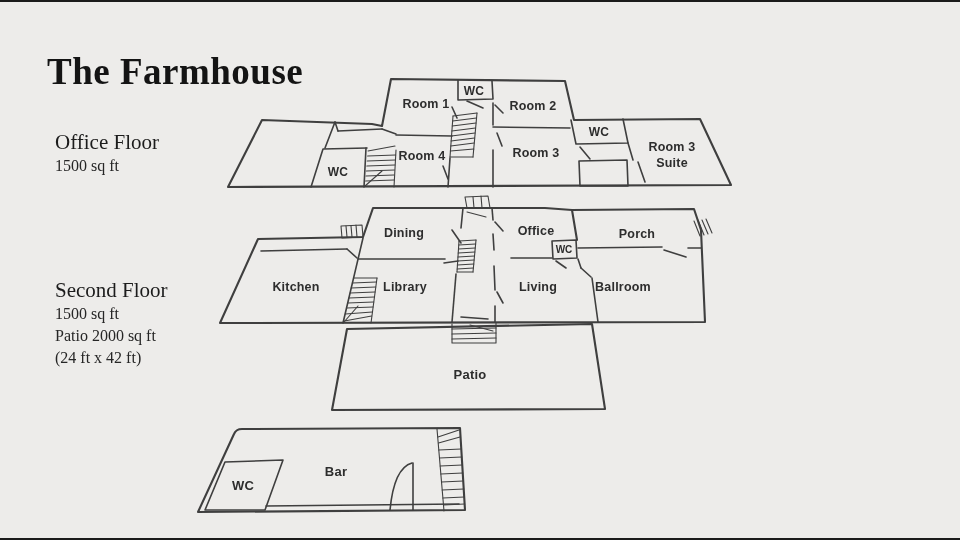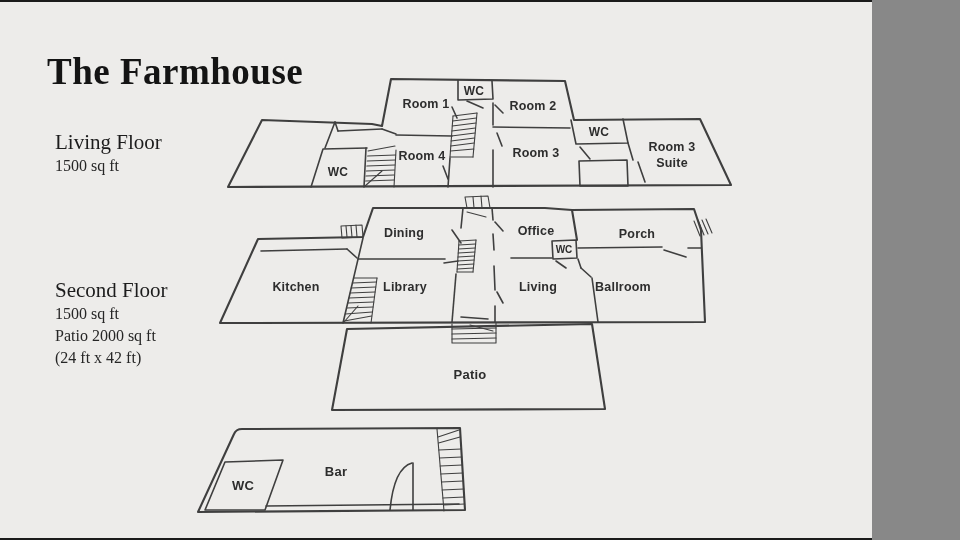--- a/index.html
+++ b/index.html
@@ -1,17 +1,17 @@
 <!DOCTYPE html>
 <html style="--bg: #edecea; --ink: #3f3f3f; --label: #2d2d2d; --heading: #141414; --border: #1b1b1b;"><head>
 <meta charset="utf-8">
 <style>
   html,body{margin:0;padding:0;background:#888;}
   .slide{
-    position:relative;width:872px;height:540px;overflow:hidden;
+    position:relative;width:960px;height:540px;overflow:hidden;
     background:var(--bg,#edecea);
     font-family:"Liberation Serif",serif;
   }
   .slide-border{position:absolute;left:0;width:960px;height:2px;background:var(--border,#1b1b1b);}
   .slide-border.top{top:0;}
   .slide-border.bottom{bottom:0;}
   .title{
     position:absolute;left:47px;top:50px;margin:0;
     font-size:37px;font-weight:bold;color:var(--heading,#141414);
     letter-spacing:.5px;
@@ -37,21 +37,21 @@
 </head>
 <body>
 
 <div class="slide">
   <div class="slide-border top"></div>
   <div class="slide-border bottom"></div>
 
   <h1 class="title">The Farmhouse</h1>
 
   <div class="floor-label" id="lbl-second">
-    <div class="fl-heading">Living Floor</div>
+    <div class="fl-heading">Office Floor</div>
     <div class="fl-detail">1500 sq ft</div>
   </div>
 
   <div class="floor-label" id="lbl-first">
     <div class="fl-heading">Second Floor</div>
     <div class="fl-detail">1500 sq ft</div>
     <div class="fl-detail">Patio 2000 sq ft</div>
     <div class="fl-detail">(24 ft x 42 ft)</div>
   </div>
 

